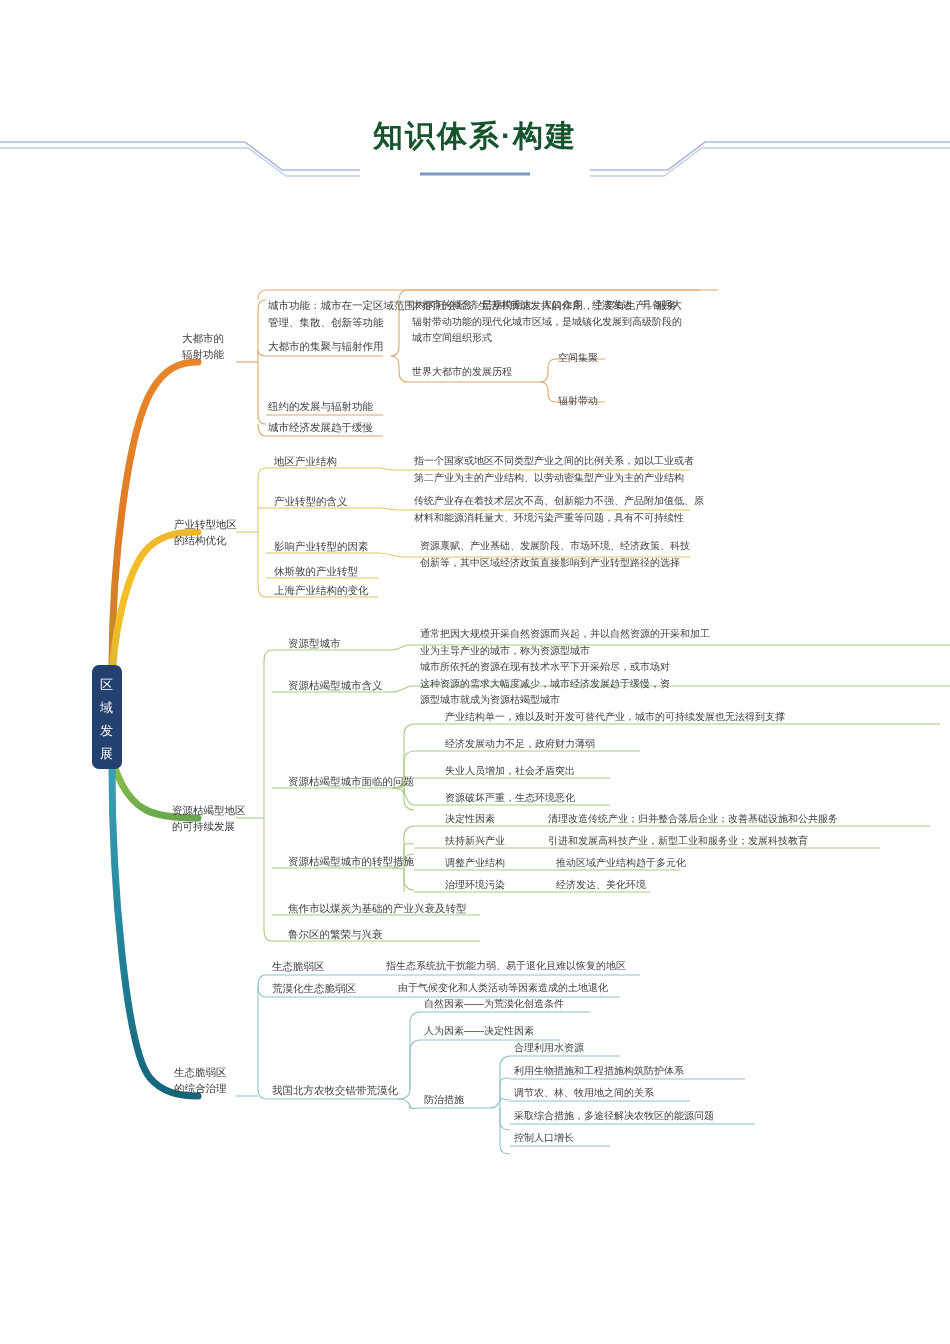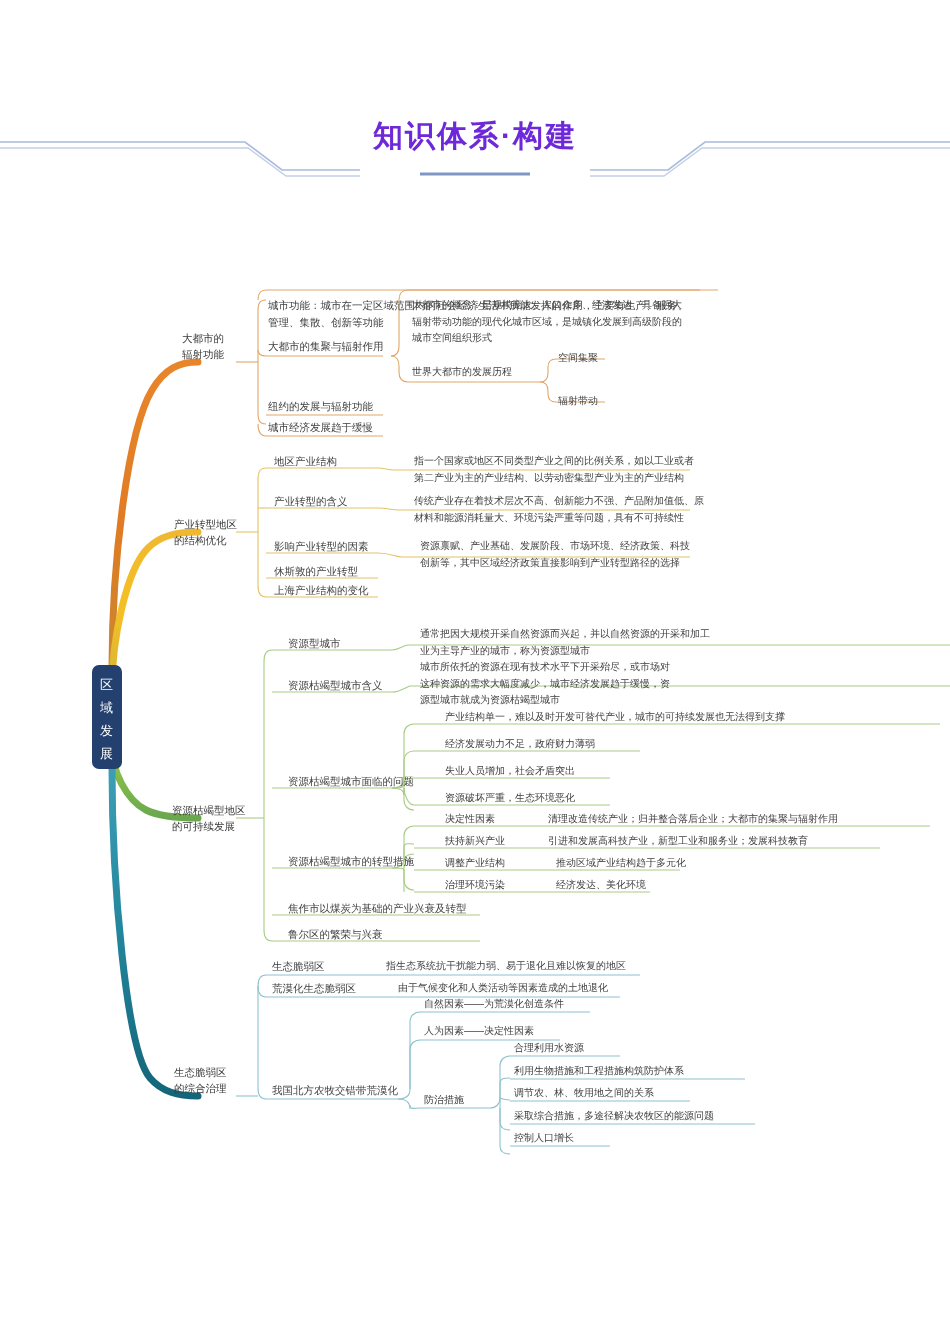--- a/index.html
+++ b/index.html
@@ -22,21 +22,21 @@
     width: 950px; height: 68px;
   }
   #header-title {
     position: absolute;
     left: 0; top: 0;
     width: 950px;
     text-align: center;
     font-size: 30px;
     font-weight: bold;
     letter-spacing: 2px;
-    color: #6d28d9;
+    color: #14532d;
     line-height: 48px;
   }
 
   
   #map {
     position: absolute;
     left: 0; top: 0;
     width: 950px; height: 1344px;
     pointer-events: none;
   }
@@ -302,21 +302,21 @@
 
 <div class="node l2" style="left:288px; top:773px; width:160px;">资源枯竭型城市面临的问题</div>
 <div class="node l3" style="left:445px; top:709px; width:480px;">产业结构单一，难以及时开发可替代产业，城市的可持续发展也无法得到支撑</div>
 <div class="node l3" style="left:445px; top:736px; width:300px;">经济发展动力不足，政府财力薄弱</div>
 <div class="node l3" style="left:445px; top:763px; width:300px;">失业人员增加，社会矛盾突出</div>
 <div class="node l3" style="left:445px; top:790px; width:300px;">资源破坏严重，生态环境恶化</div>
 
 <div class="node l2" style="left:288px; top:853px; width:170px;">资源枯竭型城市的转型措施</div>
 
 <div class="node l3" style="left:445px; top:811px; width:100px;">决定性因素</div>
-<div class="node l3" style="left:548px; top:811px; width:400px;">清理改造传统产业；归并整合落后企业；大都市的集聚与辐射作用</div>
+<div class="node l3" style="left:548px; top:811px; width:400px;">清理改造传统产业；归并整合落后企业；改善基础设施和公共服务</div>
 
 <div class="node l3" style="left:445px; top:833px; width:100px;">扶持新兴产业</div>
 <div class="node l3" style="left:548px; top:833px; width:400px;">引进和发展高科技产业，新型工业和服务业；发展科技教育</div>
 
 <div class="node l3" style="left:445px; top:855px; width:100px;">调整产业结构</div>
 <div class="node l3" style="left:556px; top:855px; width:300px;">推动区域产业结构趋于多元化</div>
 
 <div class="node l3" style="left:445px; top:877px; width:100px;">治理环境污染</div>
 <div class="node l3" style="left:556px; top:877px; width:300px;">经济发达、美化环境</div>
 

